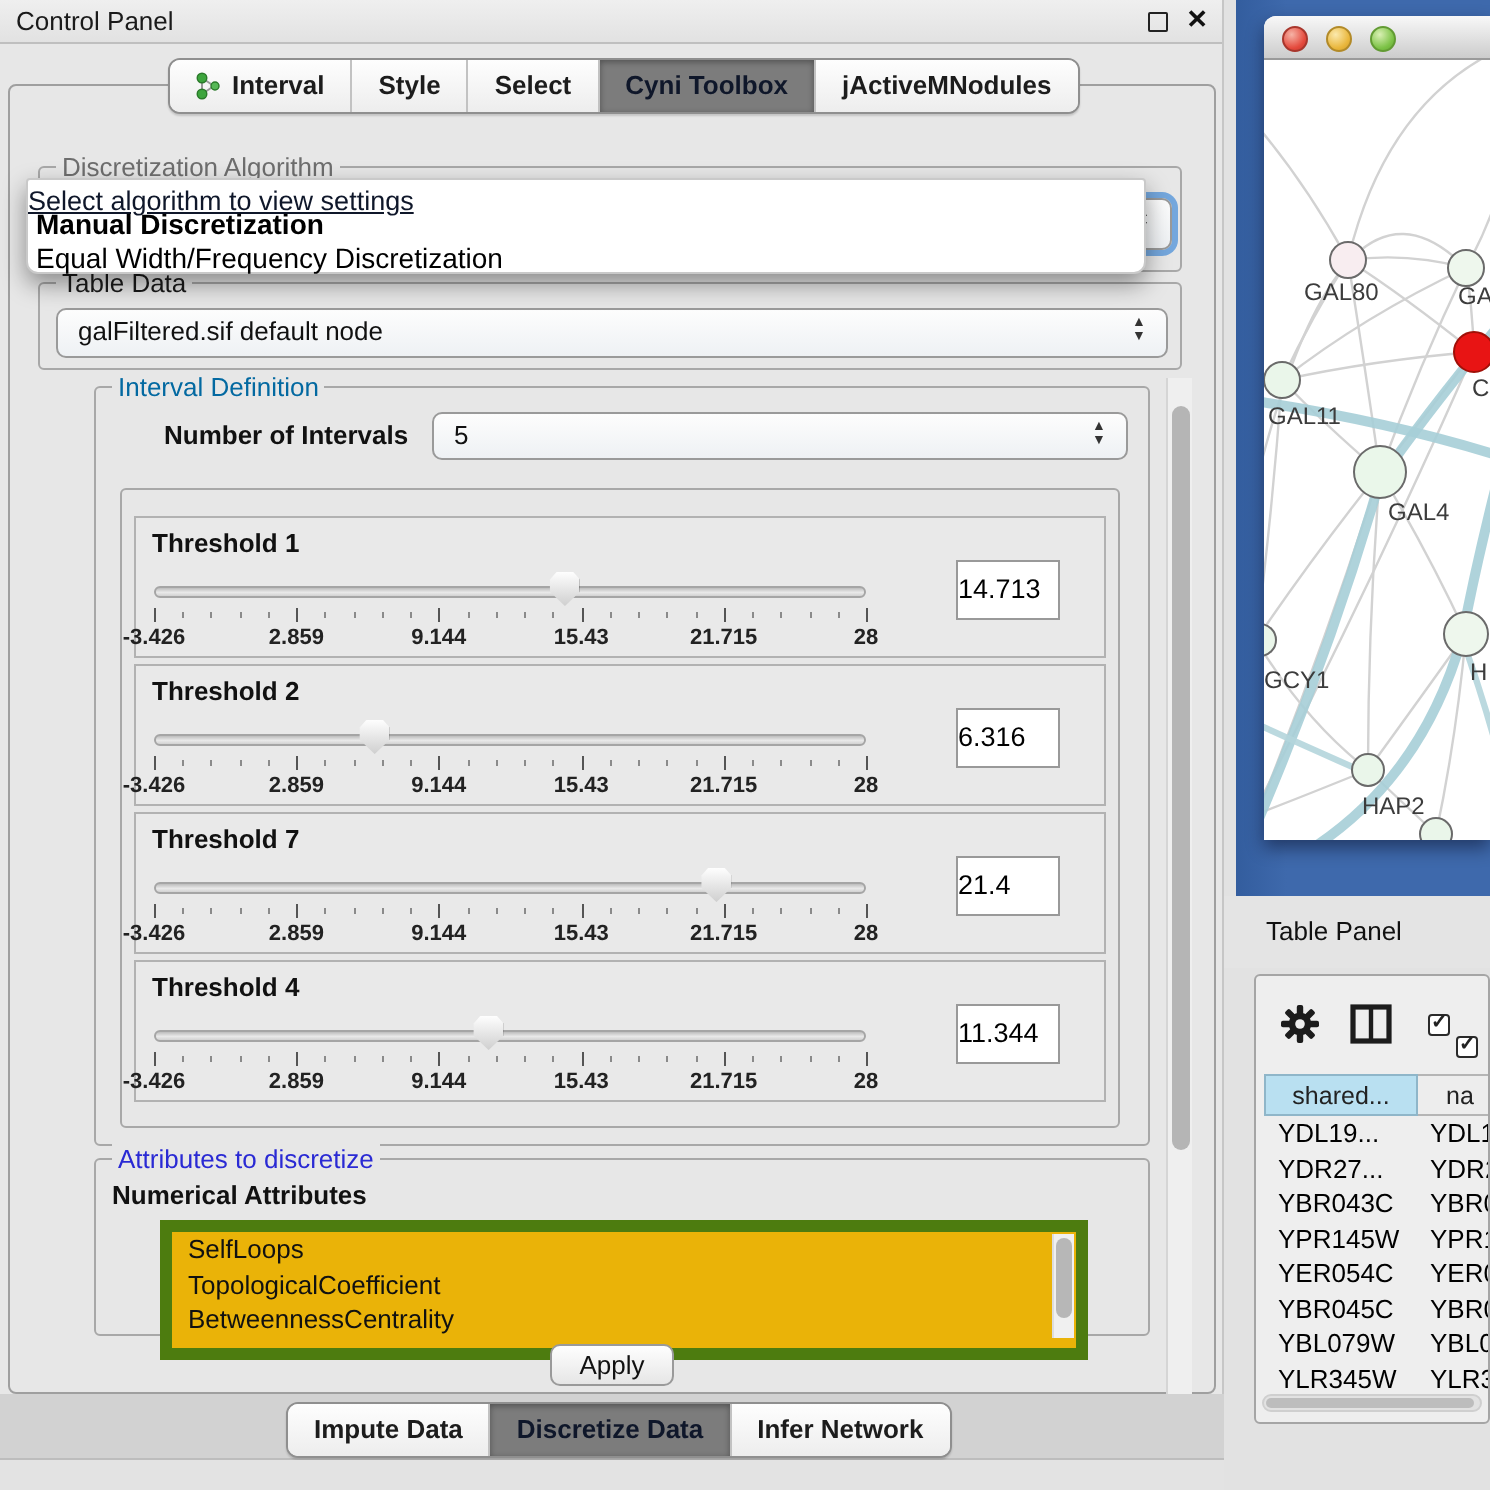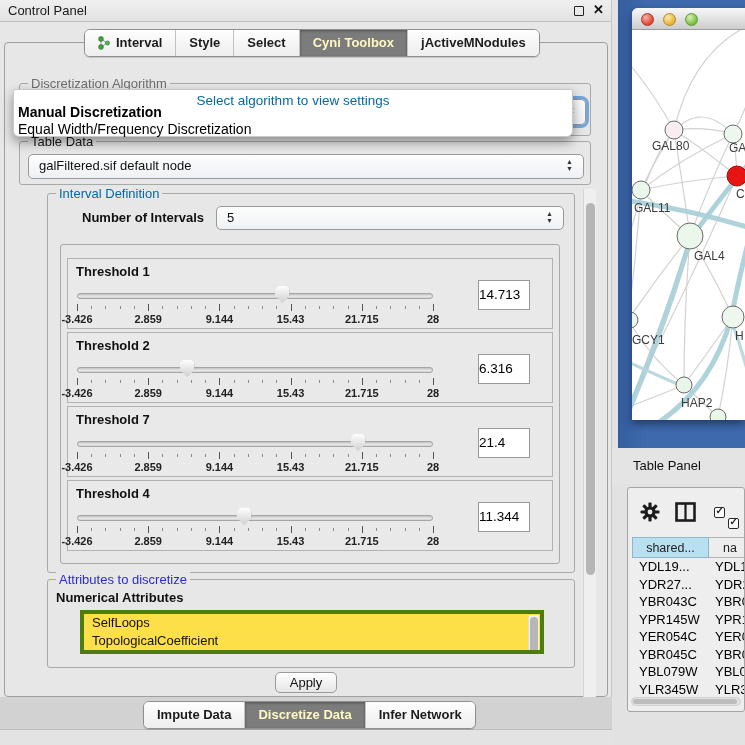--- a/index.html
+++ b/index.html
@@ -8,42 +8,42 @@
   
   #control-panel { position:absolute; left:0; top:0; width:612px; height:745px; background:#e7e7e7; border-right:1px solid #c6c6c6; }
   .titlebar { position:absolute; left:0; top:0; width:100%; height:22px; background:linear-gradient(#efefef,#e2e2e2); border-bottom:1px solid #bfbfbf; }
   .titlebar .title { position:absolute; left:8px; top:3px; font-size:13px; color:#1a1a1a; }
   .tb-float { position:absolute; right:27px; top:6px; width:10px; height:10px; border:1.5px solid #222; border-radius:1px; }
   .tb-close { position:absolute; right:7px; top:2px; font-size:13px; font-weight:bold; color:#111; }
 
   .seg-tabs { display:inline-flex; border:1px solid #8f8f8f; border-radius:6px; overflow:hidden; background:#fff; box-shadow:0 1px 1px rgba(0,0,0,.15); }
   .seg { padding:5px 13px 6px 13px; font-size:13px; font-weight:600; color:#1c1c1c; background:linear-gradient(#fefefe,#ededed); border-left:1px solid #c2c2c2; white-space:nowrap; display:flex; align-items:center; gap:5px; }
   .seg:first-child { border-left:none; }
-  .seg.active { background:#7c7c7c; color:#fef9c3; box-shadow:inset 0 1px 3px rgba(0,0,0,.35); }
+  .seg.active { background:#7c7c7c; color:#0f172a; box-shadow:inset 0 1px 3px rgba(0,0,0,.35); }
   #top-tabbar { position:absolute; left:84px; top:29px; z-index:20; }
   #bottom-tabbar { position:absolute; left:143px; top:4px; }
 
   .main-panel { position:absolute; left:4px; top:42px; width:604px; height:655px; border:1px solid #9f9f9f; border-radius:4px; background:#e7e7e7; }
 
   .group { position:absolute; border:1px solid #a8a8a8; border-radius:3px; }
   .legend { position:absolute; top:-8px; left:8px; background:#e7e7e7; padding:0 3px; font-size:13px; }
   .legend.dim { color:#6e6e6e; }
   .legend.green { color:#0369a1; }
   .legend.blue { color:#2a2ad4; }
   .legend.dark { color:#1a1a1a; }
 
   .combo { position:absolute; height:24px; background:linear-gradient(#fdfdfd,#eef1f4); border:1px solid #9a9a9a; border-radius:5px; font-size:13px; color:#111; line-height:22px; padding-left:10px; }
   .stepper { position:absolute; right:9px; top:3px; width:9px; display:flex; flex-direction:column; align-items:center; color:#333; }
   .stepper span { font-size:7px; line-height:7px; }
 
   #algo-group { left:14px; top:40px; width:572px; height:53px; }
   #algo-combo { left:10px; top:15px; width:556px; height:26px; box-shadow:0 0 0 3px #74a7dd; }
 
   #algo-popup { position:absolute; left:8px; top:46px; width:560px; height:48px; background:#fff; border:1px solid #c9c9c9; border-radius:2px 2px 6px 6px; box-shadow:0 5px 12px rgba(0,0,0,.4); z-index:30; }
-  .popup-placeholder { position:absolute; top:3px; left:0; width:100%; text-align:center; font-size:13.5px; color:#0369a1; }
+  .popup-placeholder { position:absolute; top:3px; left:0; width:100%; font-size:13.5px; color:#0f172a;text-decoration:underline; }
   .popup-item { position:absolute; left:4px; font-size:14px; color:#000; white-space:nowrap; }
   .popup-item.b { font-weight:bold; top:14px; }
   .popup-item.n { top:31px; }
 
   #table-data-group { left:14px; top:98px; width:572px; height:44px; }
   #table-data-combo { left:8px; top:12px; width:556px; height:25px; }
 
   #interval-group { left:42px; top:150px; width:528px; height:380px; }
   .noi-label { position:absolute; left:34px; top:16px; font-size:13px; font-weight:bold; color:#111; }
   #noi-combo { left:168px; top:12px; width:348px; height:24px; }
@@ -56,21 +56,21 @@
   .thumb { position:absolute; top:1px; width:15px; height:17px; background:linear-gradient(#fefefe,#cfcfcf); clip-path:polygon(22% 0%,78% 0%,100% 22%,100% 58%,50% 100%,0% 58%,0% 22%); transform:translateX(-50%); filter:drop-shadow(0 1px 1px rgba(0,0,0,.45)); }
   .ticks { position:absolute; left:0; top:19px; width:100%; height:8px; }
   .tick { position:absolute; top:2px; width:1px; height:3px; background:#8a8a8a; }
   .tick.major { top:0; height:7px; background:#555; }
   .scale-labels { position:absolute; left:0; top:28px; width:100%; height:12px; }
   .scale-label { position:absolute; transform:translateX(-50%); font-size:11px; font-weight:bold; color:#222; white-space:nowrap; }
   .value-box { position:absolute; left:410px; top:21px; width:52px; height:30px; background:#fff; border:1px solid #999; font-size:13.5px; color:#000; line-height:28px; padding-right:6px; }
 
   #attr-group { left:42px; top:536px; width:528px; height:89px; }
   .attr-label { position:absolute; left:8px; top:10px; font-size:13px; font-weight:bold; color:#111; }
-  .listbox { position:absolute; left:32px; top:30px; width:464px; height:44px; background:#fde047; border:4px solid #4d7c0f; overflow:hidden; }
+  .listbox { position:absolute; left:32px; top:30px; width:464px; height:70px; background:#eab308; border:6px solid #4d7c0f; overflow:hidden; }
   .list-item { font-size:13px; color:#111; padding-left:8px; line-height:17.5px; white-space:nowrap; }
   .list-vscroll { position:absolute; right:1px; top:1px; width:11px; height:52px; background:#f0f0f0; border-left:1px solid #ddd; }
   .list-vscroll .lthumb { position:absolute; left:1px; top:2px; width:8px; height:40px; background:#b7b7b7; border-radius:4px; }
 
   #apply-btn { position:absolute; left:50%; top:629px; transform:translateX(-50%); width:62px; height:21px; background:linear-gradient(#fefefe,#e6e6e6); border:1px solid #9a9a9a; border-radius:5px; font-size:13px; color:#111; text-align:center; line-height:19px; }
 
   #main-vscroll { position:absolute; left:578px; top:146px; width:13px; height:508px; background:#efefef; border-left:1px solid #d5d5d5; }
   #main-vscroll .vthumb { position:absolute; left:2px; top:14px; width:9px; height:372px; background:#b5b5b5; border-radius:5px; }
 
   #bottom-strip { position:absolute; left:0; top:697px; width:612px; height:33px; background:#d2d2d2; border-bottom:1px solid #bdbdbd; }

